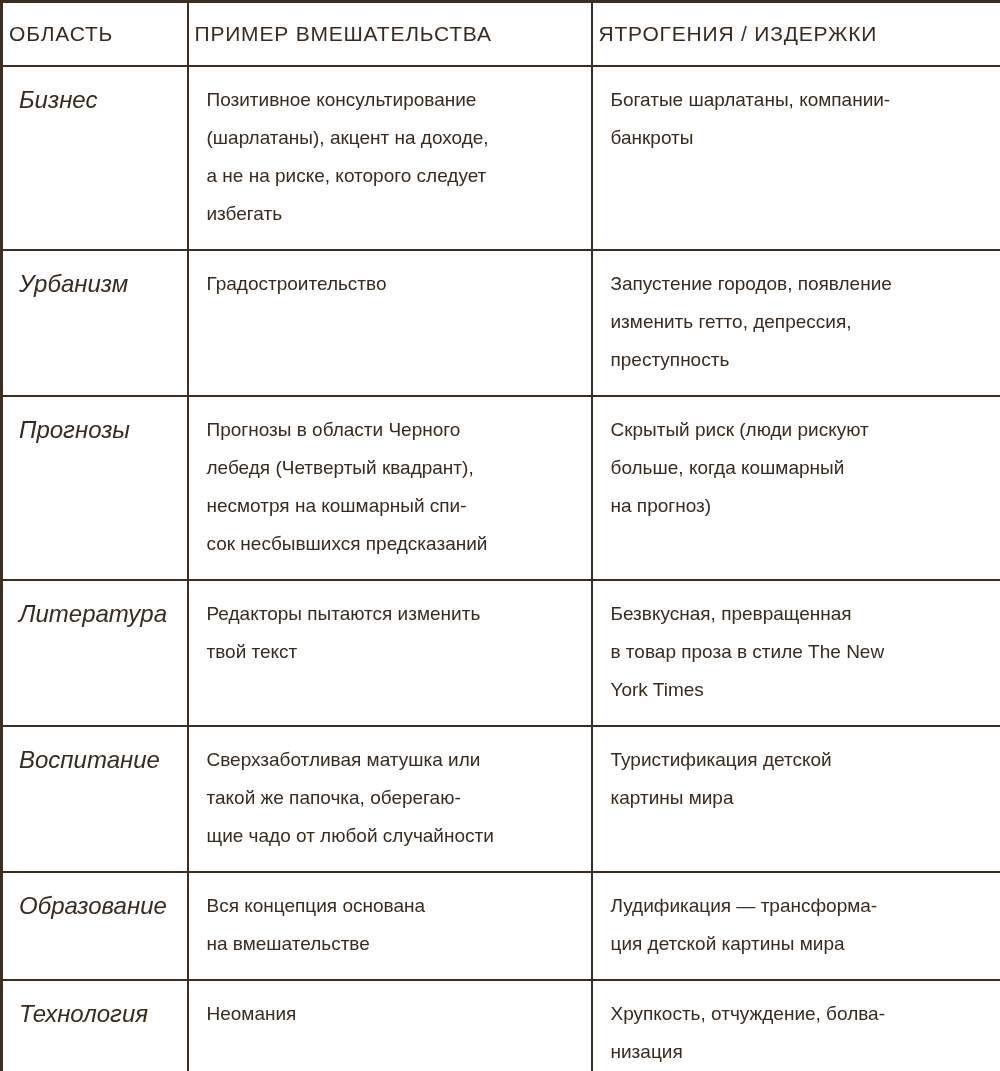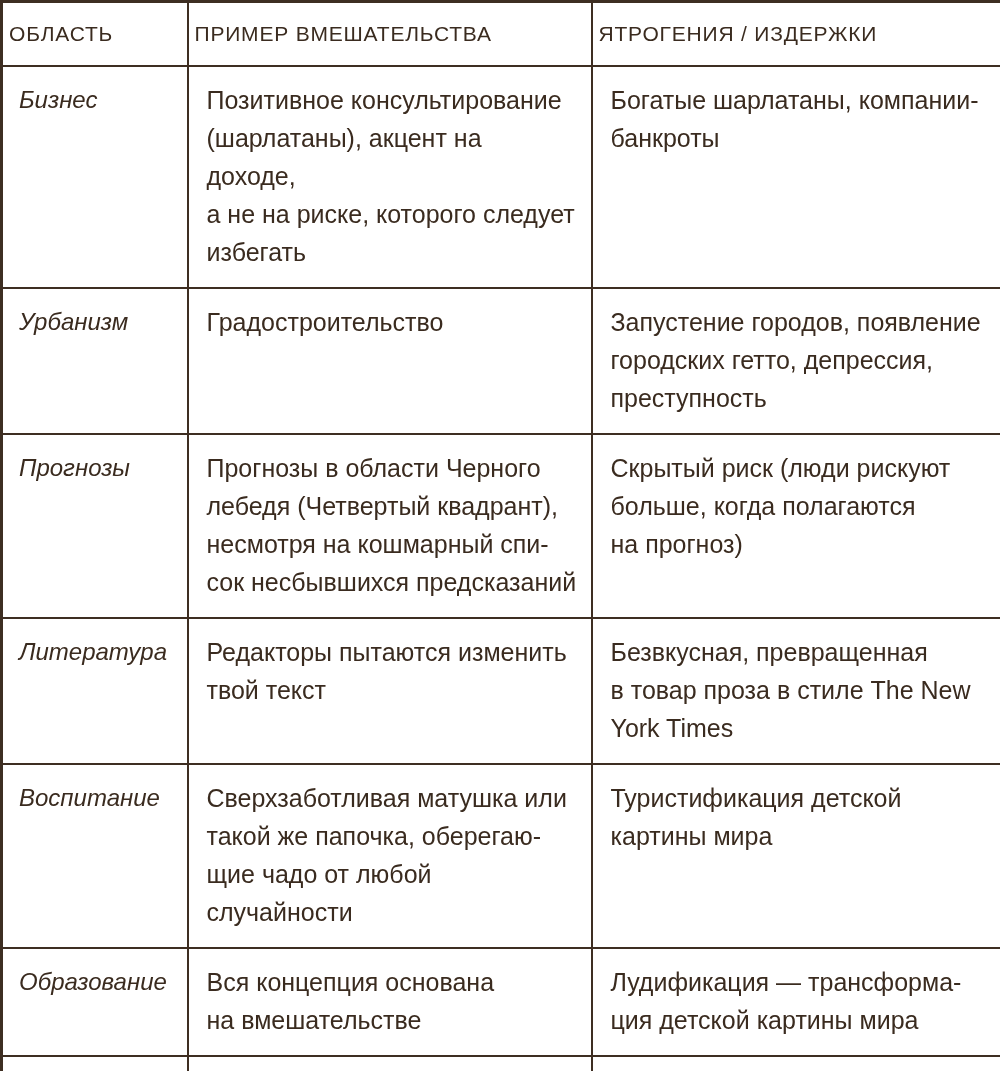--- a/index.html
+++ b/index.html
@@ -36,21 +36,21 @@
     letter-spacing: 0.8px;
     text-align: left;
     vertical-align: middle;
     padding: 2px 6px;
     white-space: pre-line;
   }
 
   table.iatro td {
     vertical-align: top;
     padding: 14px 14px 16px 18px;
-    font-size: 25px;
+    font-size: 19px;
     line-height: 38px;
     white-space: pre-line;
   }
 
   table.iatro td.area {
     font-style: italic;
     font-size: 24px;
     padding-left: 16px;
   }
 
@@ -87,31 +87,31 @@
 (шарлатаны), акцент на доходе,
 а не на риске, которого следует
 избегать</td>
       <td>Богатые шарлатаны, компании-
 банкроты</td>
     </tr>
     <tr>
       <td class="area">Урбанизм</td>
       <td>Градостроительство</td>
       <td>Запустение городов, появление
-городских гетто, депрессия,
+изменить гетто, депрессия,
 преступность</td>
     </tr>
     <tr>
       <td class="area">Прогнозы</td>
       <td>Прогнозы в области Черного
 лебедя (Четвертый квадрант),
 несмотря на кошмарный спи-
 сок несбывшихся предсказаний</td>
       <td>Скрытый риск (люди рискуют
-больше, когда полагаются
+больше, когда кошмарный
 на прогноз)</td>
     </tr>
     <tr>
       <td class="area">Литература</td>
       <td>Редакторы пытаются изменить
 твой текст</td>
       <td>Безвкусная, превращенная
 в товар проза в стиле The New
 York Times</td>
     </tr>

